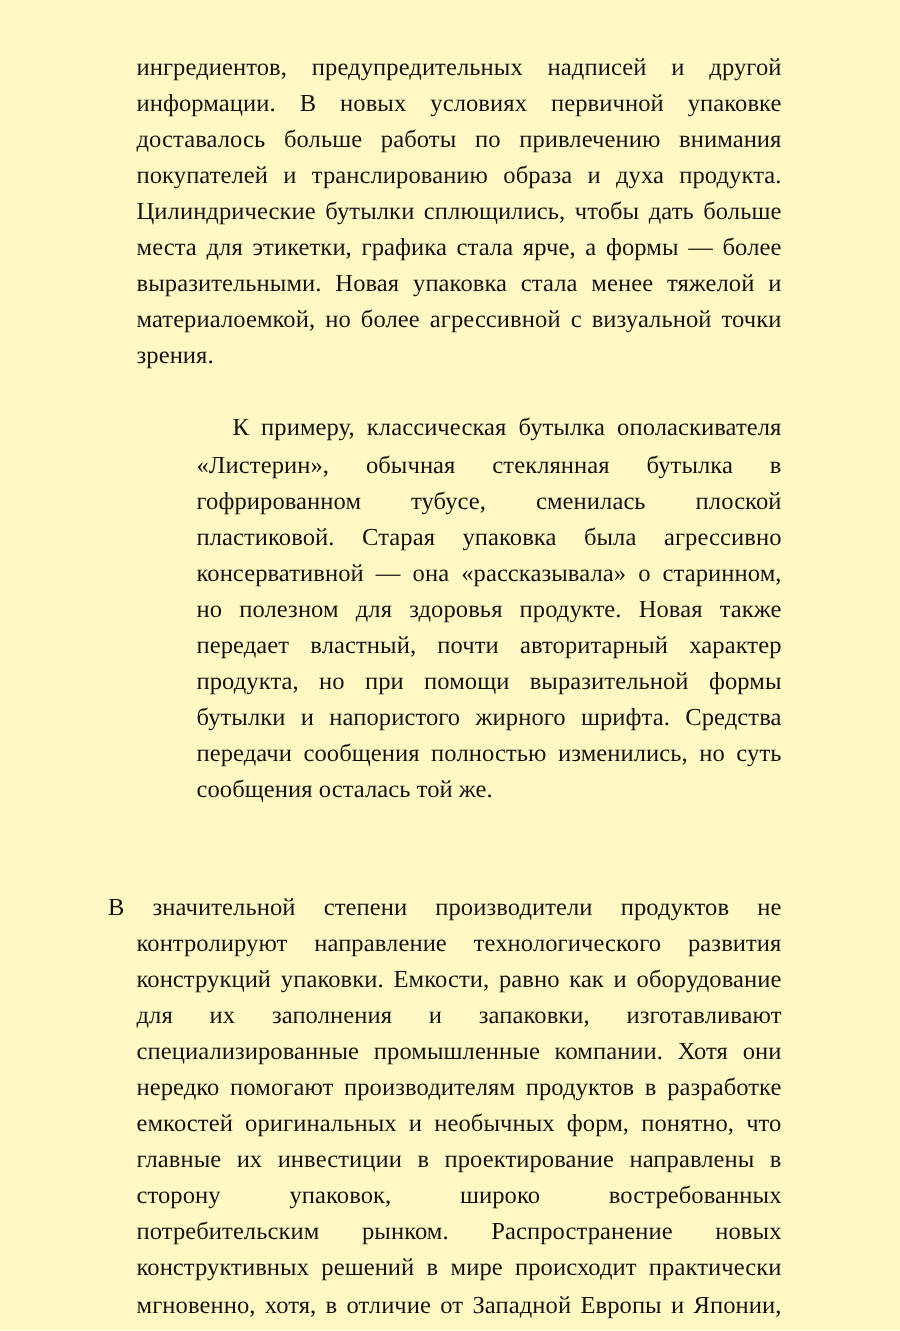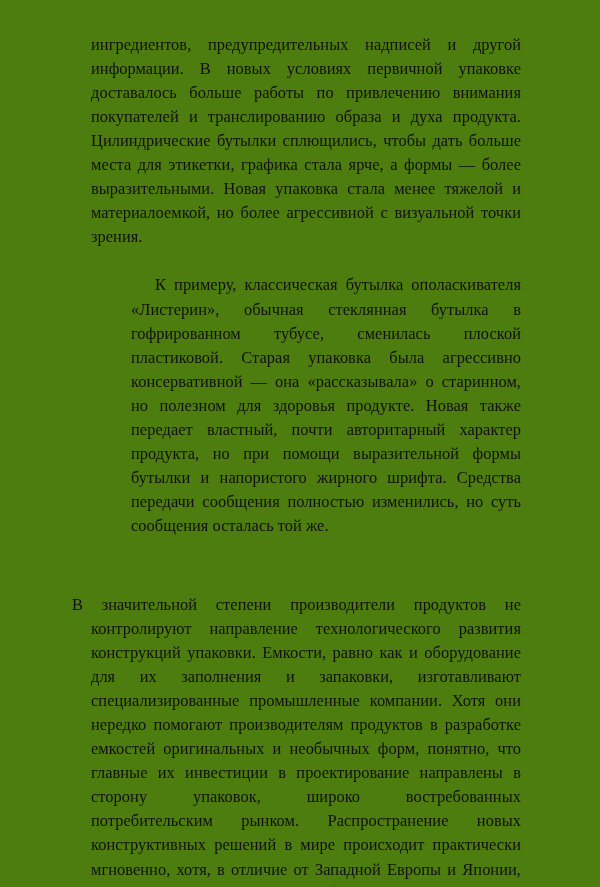--- a/index.html
+++ b/index.html
@@ -6,21 +6,21 @@
   html, body {
     margin: 0;
     padding: 0;
     background: #ffffff;
   }
 
   .page {
     position: relative;
     width: 600px;
     height: 887px;
-    background: #4d7c0f;
+    background: #fef9c3;
     overflow: hidden;
     box-sizing: border-box;
     font-family: "Liberation Serif", "DejaVu Serif", serif;
     color: #111111;
   }
 
   .text-column {
     position: absolute;
     left: 91px;
     top: 33px;

